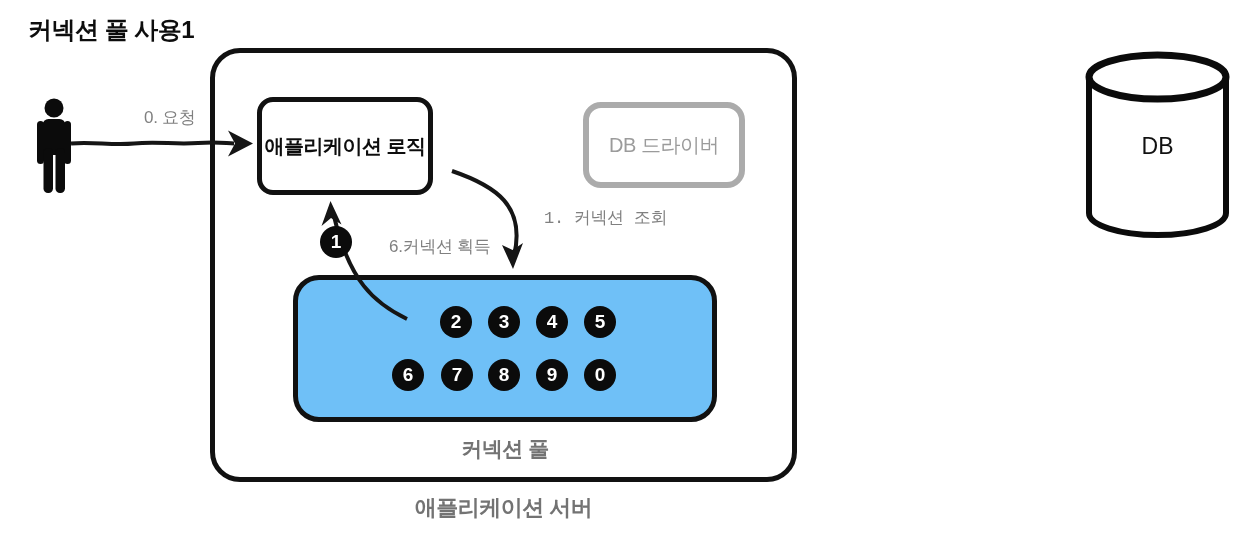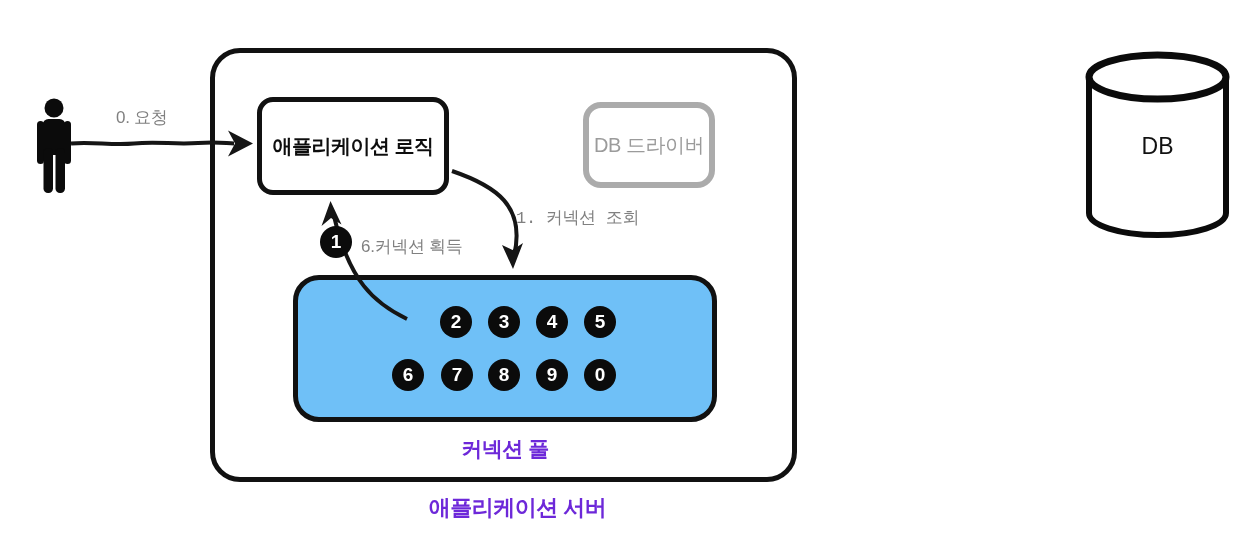--- a/index.html
+++ b/index.html
@@ -2,43 +2,44 @@
 <html><head>
 <meta charset="utf-8">
 <style>
   html,body{margin:0;padding:0;background:#ffffff;}
   body{font-family:"Liberation Sans", sans-serif; -webkit-font-smoothing:antialiased;}
   .canvas{position:relative;width:1254px;height:540px;background:#ffffff;overflow:hidden;}
   .title{position:absolute;left:28px;top:14px;margin:0;font-size:24px;font-weight:700;color:#0d0d0d;letter-spacing:-0.5px;}
 
   .outer-box{position:absolute;left:210px;top:48px;width:587px;height:434px;border:5px solid #111;border-radius:30px;background:#ffffff;box-sizing:border-box;z-index:1;}
 
-  .app-logic-box{position:absolute;left:257px;top:97px;width:192px;height:98px;border:5px solid #111;border-radius:16px;background:#ffffff;box-sizing:border-box;z-index:2;display:flex;align-items:center;justify-content:center;}
+  .app-logic-box{position:absolute;left:257px;top:97px;width:176px;height:98px;border:5px solid #111;border-radius:16px;background:#ffffff;box-sizing:border-box;z-index:2;display:flex;align-items:center;justify-content:center;}
   .app-logic-box span{font-size:20px;font-weight:700;color:#0d0d0d;letter-spacing:-0.5px;}
 
-  .db-driver-box{position:absolute;left:583px;top:102px;width:132px;height:86px;border:6px solid #ababab;border-radius:18px;background:#ffffff;box-sizing:border-box;z-index:2;display:flex;align-items:center;justify-content:center;}
+  .db-driver-box{position:absolute;left:583px;top:102px;width:162px;height:86px;border:6px solid #ababab;border-radius:18px;background:#ffffff;box-sizing:border-box;z-index:2;display:flex;align-items:center;justify-content:center;}
   .db-driver-box span{font-size:20px;font-weight:500;color:#9b9b9b;letter-spacing:-0.5px;}
 
   .pool-box{position:absolute;left:293px;top:275px;width:424px;height:147px;border:5px solid #111;border-radius:26px;background:#6fc0f7;box-sizing:border-box;z-index:2;}
 
   .conn{position:absolute;width:32px;height:32px;border-radius:50%;background:#0b0b0b;color:#ffffff;display:flex;align-items:center;justify-content:center;font-size:19px;font-weight:700;z-index:3;}
   .conn.acquired{z-index:5;}
 
-  .lbl{position:absolute;color:#808080;font-size:17px;letter-spacing:-0.3px;z-index:5;white-space:nowrap;}
-  .lbl-strong{position:absolute;color:#6d28d9;font-weight:700;z-index:5;white-space:nowrap;text-align:center;letter-spacing:-0.5px;}
+  .lbl{position:absolute;color:#808080;font-size:17px;letter-spacing:-0.3px;z-index:5;white-space:nowrap;margin-left:28px;}
+  .lbl-strong{position:absolute;color:#737373;font-weight:700;z-index:5;white-space:nowrap;text-align:center;letter-spacing:-0.5px;}
   .pool-caption{left:293px;top:435px;width:424px;font-size:21px;}
-  .server-caption{left:224px;top:493px;width:587px;font-size:22px;}
+  .server-caption{left:210px;top:493px;width:587px;font-size:22px;}
 
   .overlay{position:absolute;left:0;top:0;width:1254px;height:540px;z-index:4;pointer-events:none;}
 </style>
 </head>
 <body>
 
 <div class="canvas">
 
+  <h1 class="title">커넥션 풀 사용1</h1>
 
   <div class="outer-box"></div>
 
   <div class="app-logic-box">
     <span>애플리케이션 로직</span>
   </div>
 
   <div class="db-driver-box">
     <span>DB 드라이버</span>
   </div>

